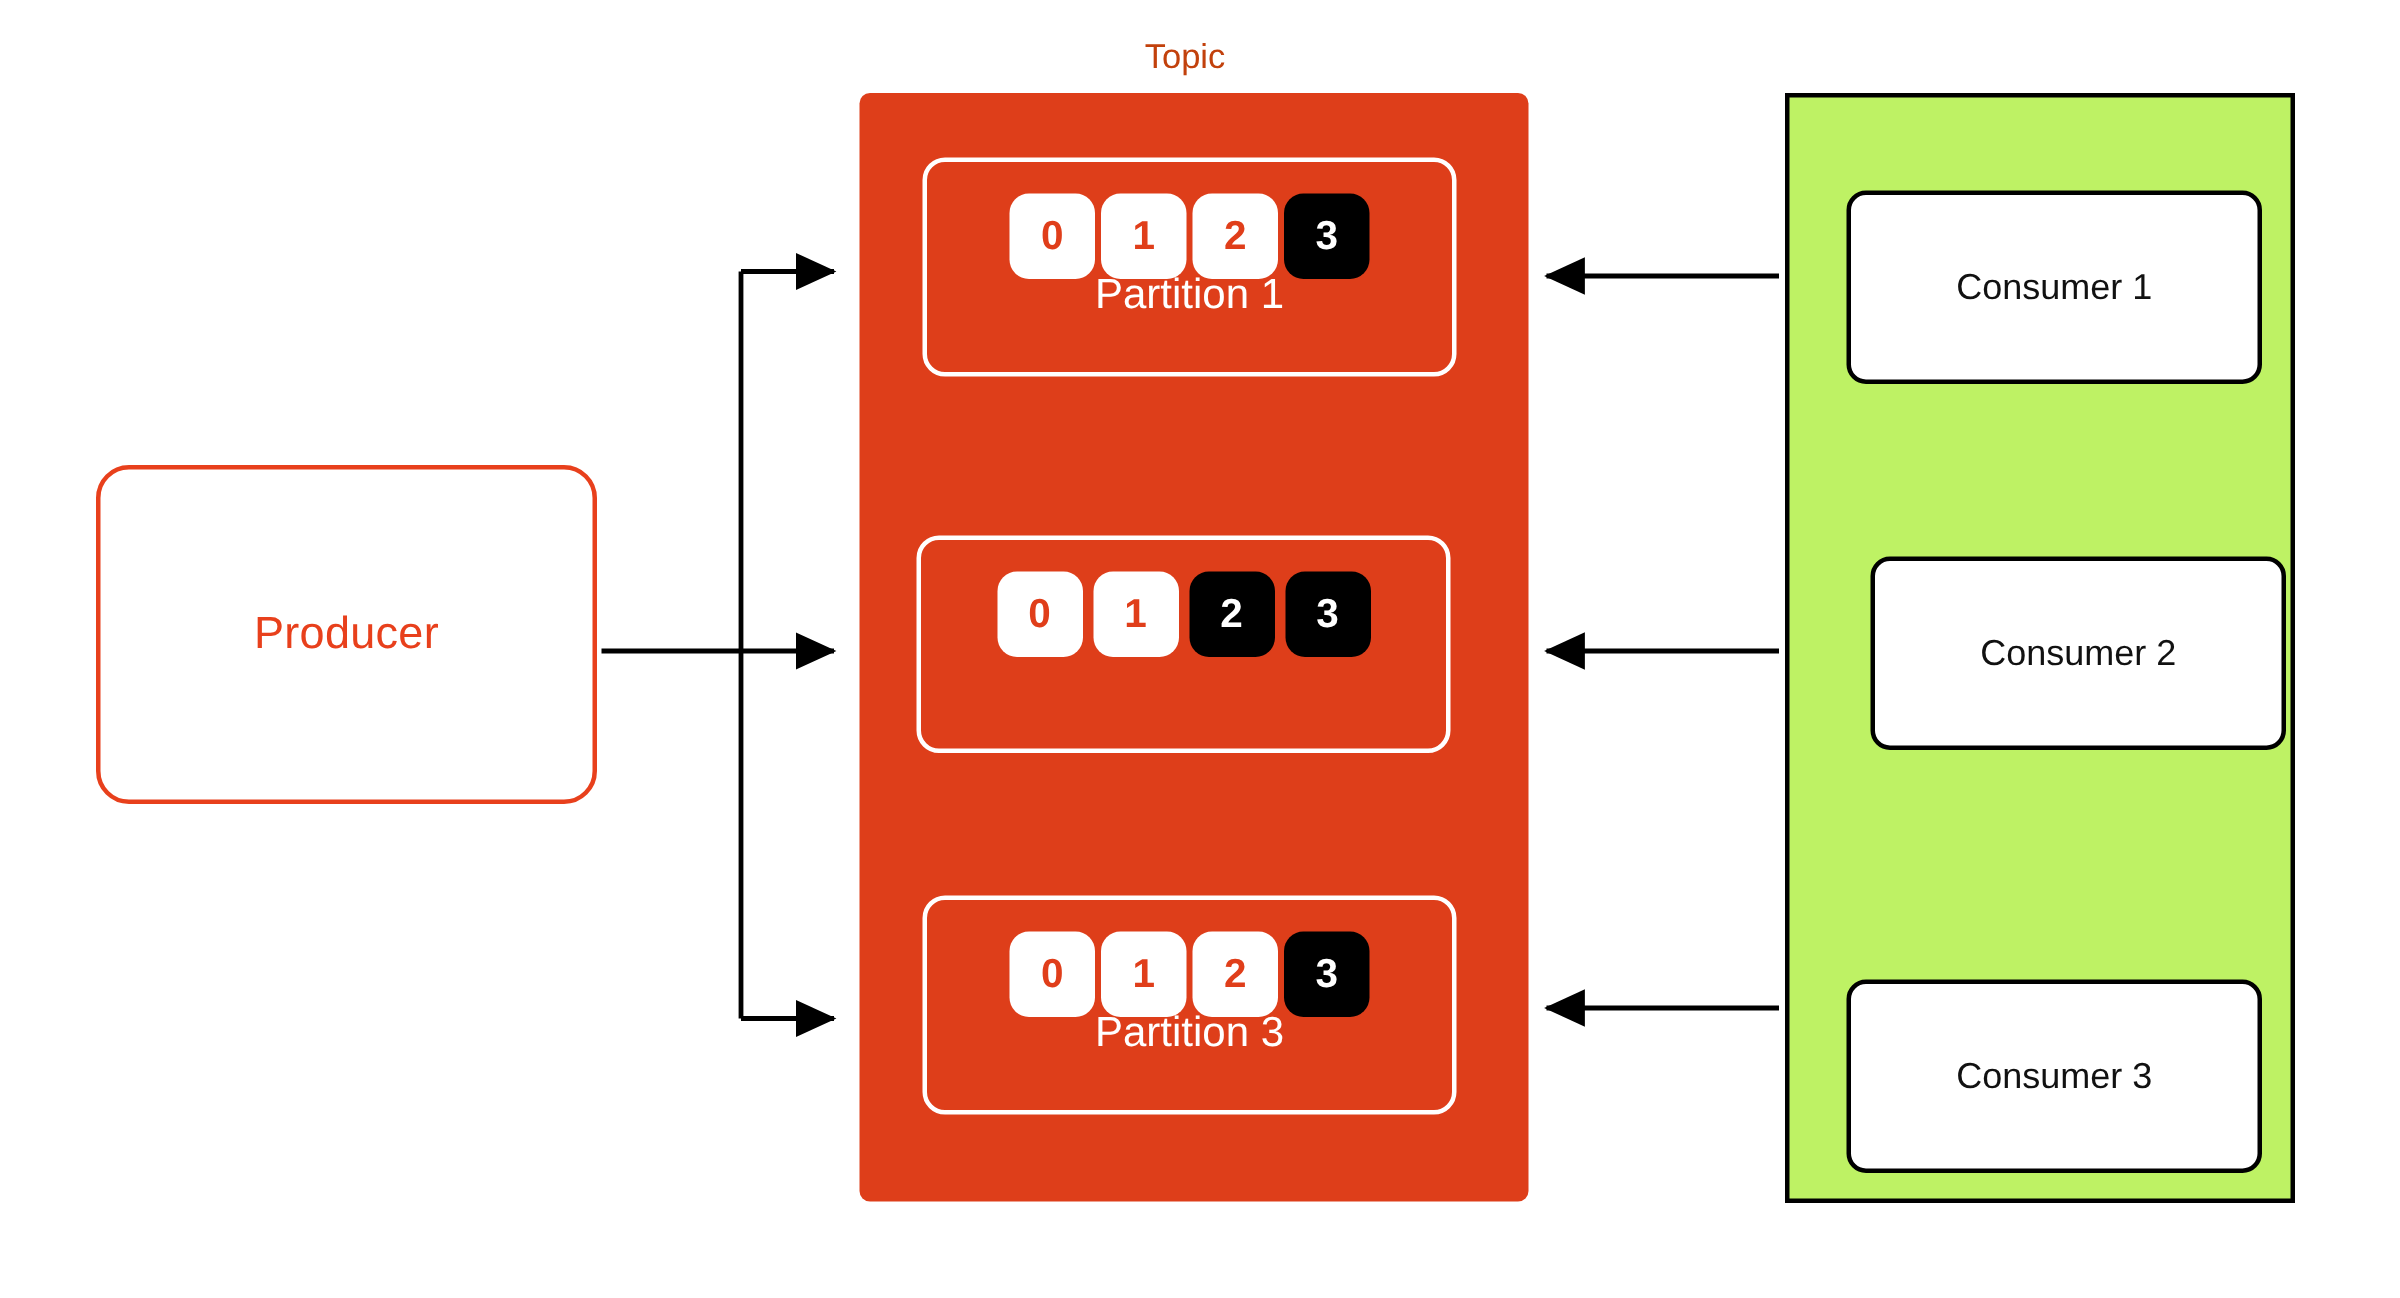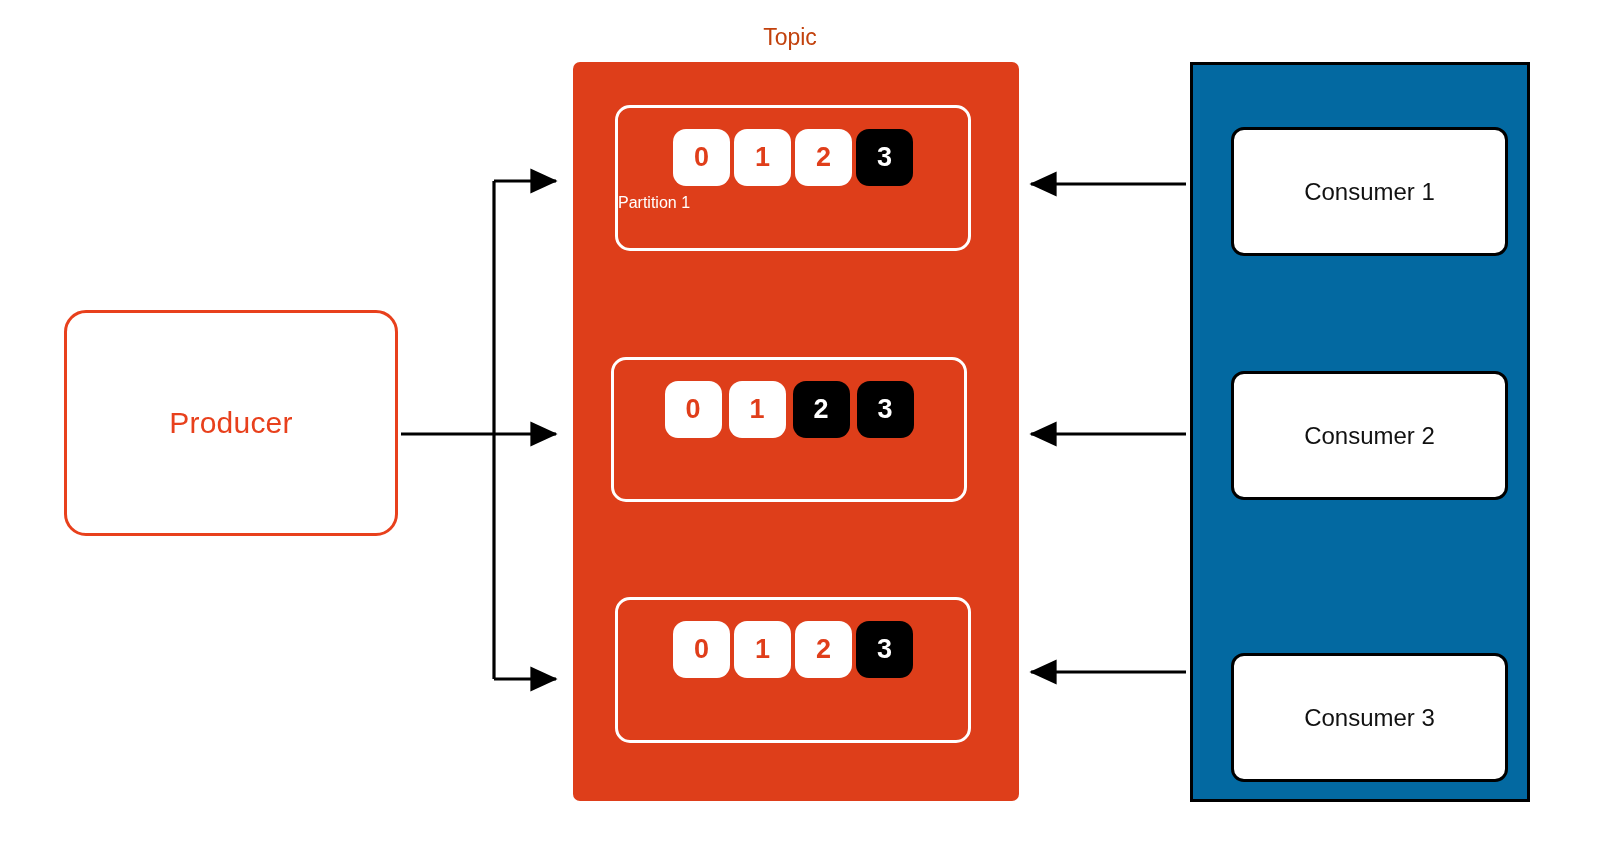--- a/index.html
+++ b/index.html
@@ -97,53 +97,53 @@
   }
   .cell.black {
     background: #000000;
     color: #ffffff;
   }
 
   .partition-label {
     position: absolute;
     left: 0;
     width: 100%;
-    top: 86px;
-    text-align: left;
+    top: 72px;
+    text-align: center;
     color: #ffffff;
-    font-size: 16px;
+    font-size: 28px;
     font-weight: 400;
   }
 
   
   #consumer-group-box {
     position: absolute;
     left: 1190px;
     top: 62px;
     width: 340px;
     height: 740px;
     box-sizing: border-box;
     border: 3px solid #000000;
-    background: #0369a1;
+    background: #bef264;
   }
   .consumer-box {
     position: absolute;
     left: 38px;
     width: 277px;
     height: 129px;
     box-sizing: border-box;
     border: 3px solid #000000;
     border-radius: 13px;
     background: #ffffff;
     display: flex;
     align-items: center;
     justify-content: center;
   }
   #consumer-box-1 { top: 62px; }
-  #consumer-box-2 { top: 306px; }
+  #consumer-box-2 { top: 306px; margin-left: 16px; }
   #consumer-box-3 { top: 551px; margin-top: 37px; }
   .consumer-label {
     color: #111111;
     font-size: 24px;
     font-weight: 400;
   }
 
   
   #arrow-layer {
     position: absolute;
@@ -186,20 +186,21 @@
       </div>
     </div>
 
     <div class="partition-card" id="partition-card-3">
       <div class="cell-row">
         <div class="cell white">0</div>
         <div class="cell white">1</div>
         <div class="cell white">2</div>
         <div class="cell black">3</div>
       </div>
+      <div class="partition-label">Partition 3</div>
     </div>
 
   </div>
 
   <div id="consumer-group-box">
     <div class="consumer-box" id="consumer-box-1">
       <span class="consumer-label">Consumer 1</span>
     </div>
     <div class="consumer-box" id="consumer-box-2">
       <span class="consumer-label">Consumer 2</span>

